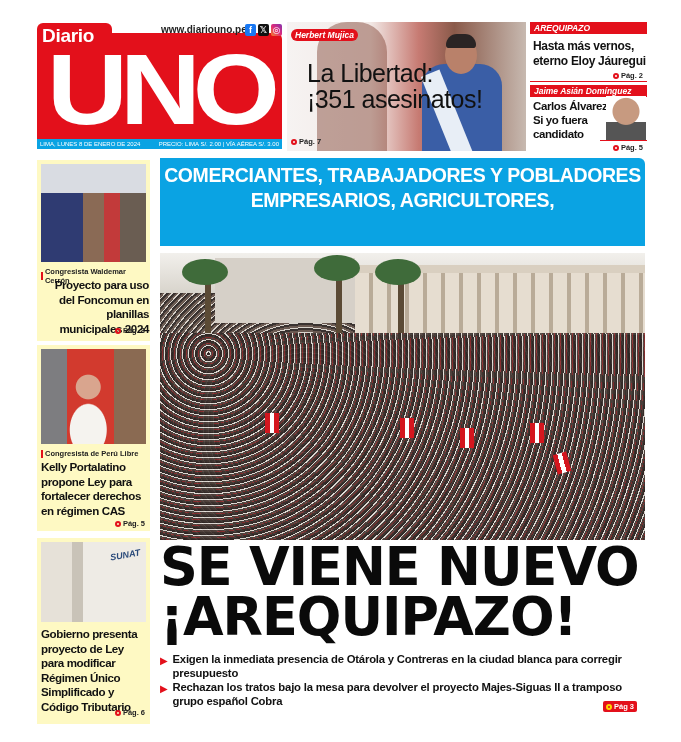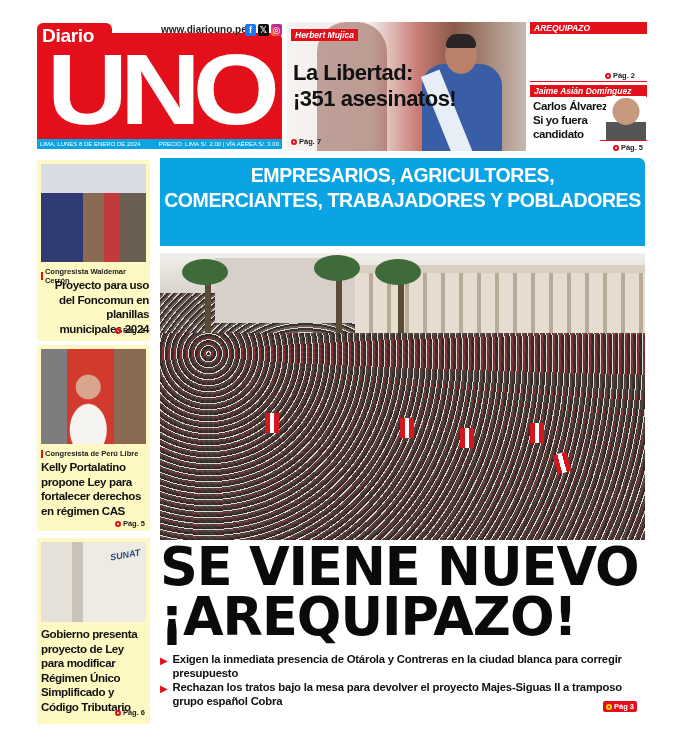--- a/index.html
+++ b/index.html
@@ -28,31 +28,31 @@
   
   .libertad { left: 287px; top: 22px; width: 239px; height: 129px; overflow: hidden;
     background: linear-gradient(90deg, #f6f3f2 0%, #f2e9e6 35%, #c77b73 55%, #8a5a4a 70%, #c7b9b0 100%); }
   .lib-figure { left: 135px; top: 10px; width: 80px; height: 120px; }
   .lib-suit { left: 0; top: 32px; width: 80px; height: 90px; background: #3a5ea6; border-radius: 22px 22px 0 0; }
   .lib-head { left: 23px; top: 4px; width: 32px; height: 38px; background: #b9816a; border-radius: 50%; }
   .lib-hair { left: 24px; top: 2px; width: 30px; height: 14px; background: #2a2424; border-radius: 14px 14px 4px 4px; }
   .lib-sash { left: 15px; top: 38px; width: 20px; height: 90px; background: #e8eef6; transform: rotate(-22deg); }
   .lib-woman { left: 30px; top: 0; width: 70px; height: 130px; background: #7c3f2e; border-radius: 30px 30px 0 0; opacity: 0.45; }
   .tag-red { background: #e3101b; color: #fff; font-weight: 700; font-style: italic; font-size: 8.5px; padding: 1px 4px; }
-  .lib-tag { left: 4px; top: 7px; }
-  .lib-head1 { left: 6px; top: 38px; font-size: 22px; font-weight: 700; color: #111; line-height: 26px; letter-spacing: -0.5px; }
+  .lib-tag { left: 4px; top: 7px; border-radius: 6px; }
+  .lib-head1 { left: 20px; top: 38px; font-size: 25px; font-weight: 400; color: #111; line-height: 26px; letter-spacing: -0.5px; }
   .pag { font-size: 7.5px; font-weight: 700; color: #222; display: flex; align-items: center; gap: 2px; }
   .pag .dot { width: 6px; height: 6px; border-radius: 50%; border: 2px solid #e3101b; display: inline-block; }
   .lib-pag { left: 4px; top: 115px; }
 
   
   .editorial { left: 530px; top: 22px; width: 117px; height: 62px; }
   .ed-tag { left: 0; top: 0; width: 117px; }
   .ed-head { left: 3px; top: 17px; font-size: 12px; font-weight: 900; color: #111; line-height: 15px; letter-spacing: -0.3px; }
-  .ed-pag { right: 12px; top: 49px; }
+  .ed-pag { right: 4px; top: 49px; }
   .ed-line { left: 0; top: 59px; width: 117px; height: 1px; background: #e3101b; }
   .asian { left: 530px; top: 84px; width: 117px; height: 70px; }
   .as-tag { left: 0; top: 1px; width: 117px; }
   .as-head { left: 3px; top: 15px; font-size: 11.5px; font-weight: 900; color: #111; line-height: 14px; letter-spacing: -0.4px; }
   .as-photo { left: 76px; top: 12px; width: 40px; height: 44px; background: radial-gradient(circle at 50% 35%, #c79a80 0 13px, transparent 14px), linear-gradient(#fff 60%, #555 60%); }
   .as-line { left: 70px; top: 56px; width: 47px; height: 1px; background: #e3101b; }
   .as-pag { right: 4px; top: 59px; }
 
   
   .banner { left: 160px; top: 158px; width: 485px; height: 88px; background: #0aa3e3; border-radius: 0 6px 0 0;
@@ -142,20 +142,24 @@
     <div>¡351 asesinatos!</div>
   </div>
   <div class="abs pag lib-pag">
     <span class="dot"></span>
     <span>Pág. 7</span>
   </div>
 </div>
 
 <div class="abs editorial">
   <div class="abs tag-red ed-tag">AREQUIPAZO</div>
+  <div class="abs ed-head">
+    <div>Hasta más vernos,</div>
+    <div>eterno Eloy Jáuregui</div>
+  </div>
   <div class="abs pag ed-pag">
     <span class="dot"></span>
     <span>Pág. 2</span>
   </div>
   <div class="abs ed-line"></div>
 </div>
 
 <div class="abs asian">
   <div class="abs tag-red as-tag">Jaime Asián Domínguez</div>
   <div class="abs as-head">
@@ -165,22 +169,22 @@
   </div>
   <div class="abs as-photo"></div>
   <div class="abs as-line"></div>
   <div class="abs pag as-pag">
     <span class="dot"></span>
     <span>Pág. 5</span>
   </div>
 </div>
 
 <div class="abs banner">
+  <div>COMERCIANTES, TRABAJADORES Y POBLADORES</div>
   <div>EMPRESARIOS, AGRICULTORES,</div>
-  <div>COMERCIANTES, TRABAJADORES Y POBLADORES</div>
 </div>
 
 <div class="abs mainphoto">
   <div class="abs sky"></div>
   <div class="abs cathedral"></div>
   <div class="abs arcade"></div>
   <div class="abs palm" style="left:45px;top:20px;height:70px;"></div>
   <div class="abs palm-top" style="left:22px;top:6px;"></div>
   <div class="abs palm" style="left:176px;top:15px;height:70px;"></div>
   <div class="abs palm-top" style="left:154px;top:2px;"></div>

